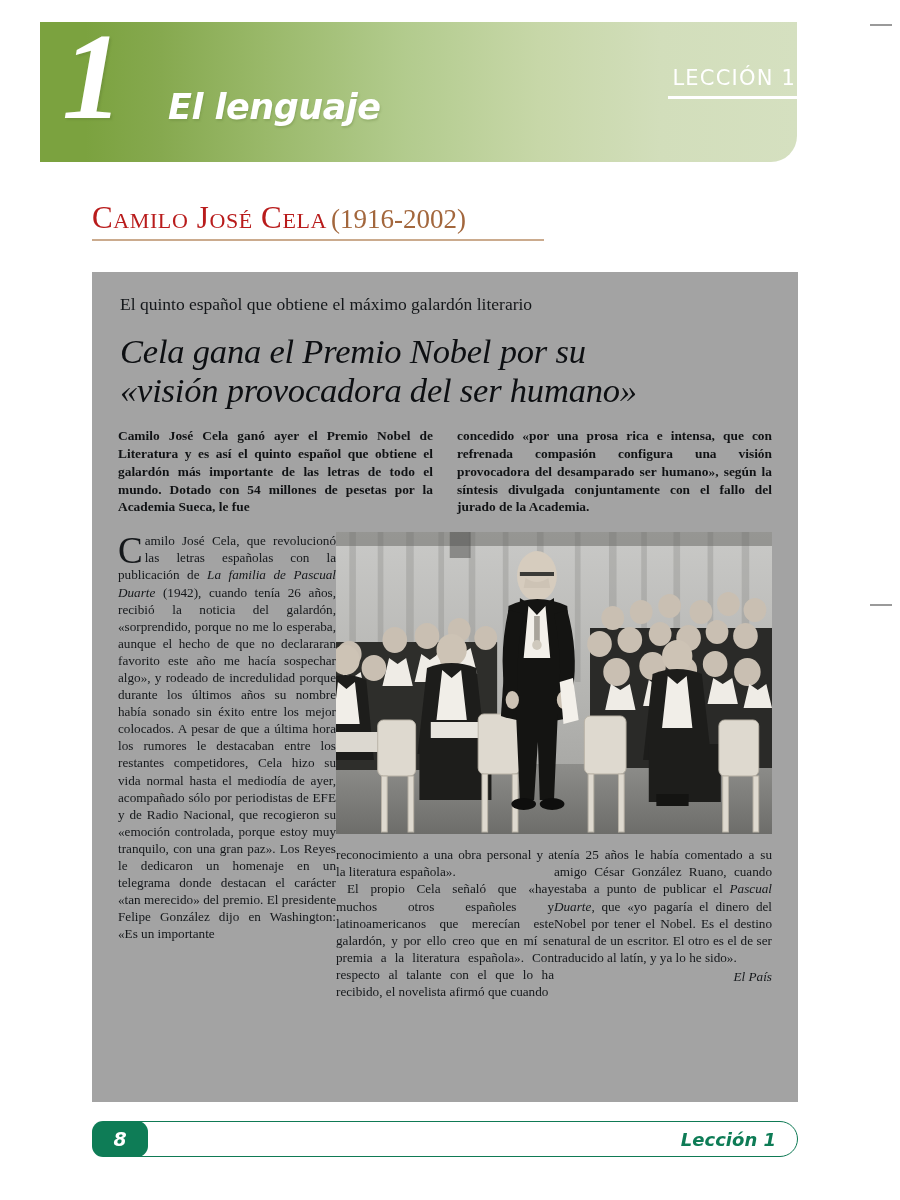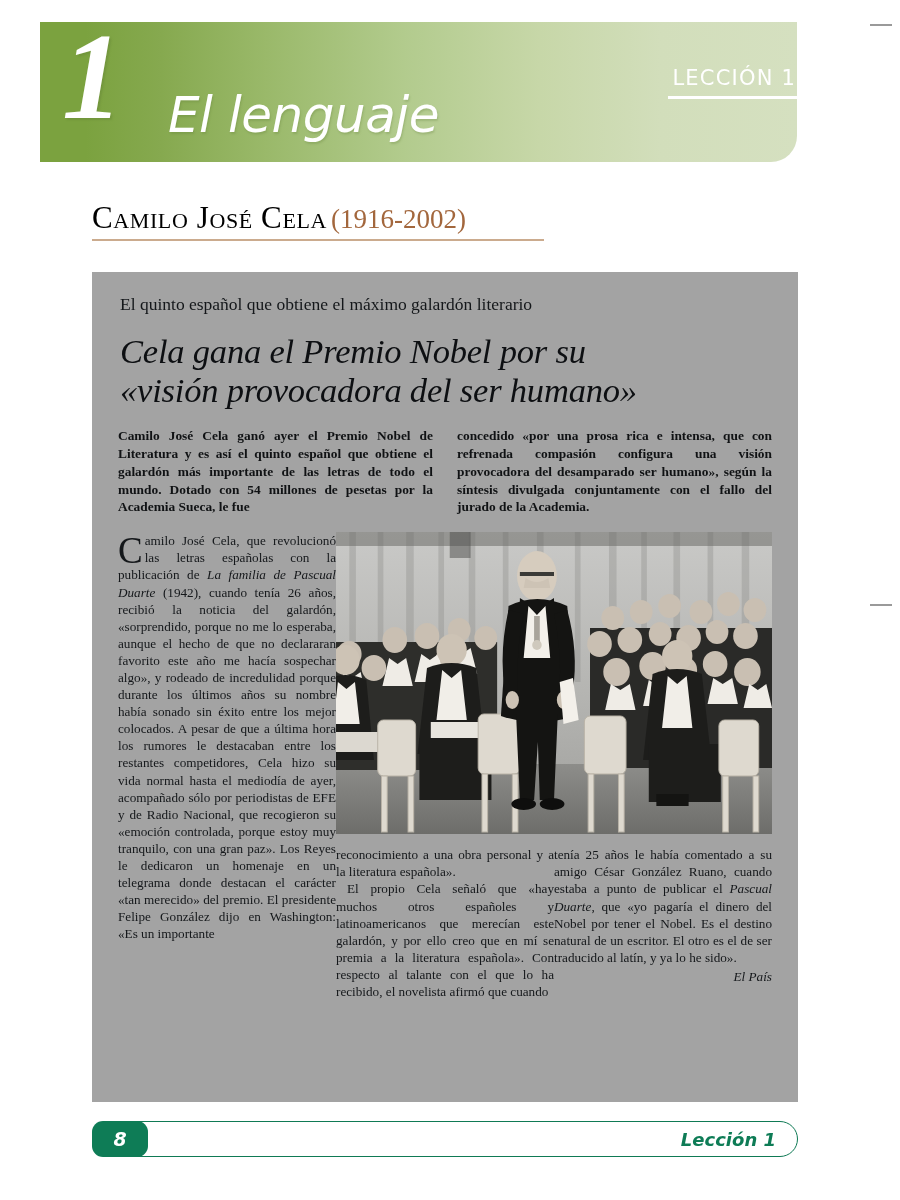--- a/index.html
+++ b/index.html
@@ -59,22 +59,22 @@
     color: #ffffff;
     letter-spacing: -2px;
     text-shadow: 2px 2px 2px rgba(90,120,50,0.28);
   }
   .chapter-title {
     position: absolute;
     left: 128px;
     top: 68px;
     font-family: "DejaVu Sans", "Liberation Sans", sans-serif;
     font-style: italic;
-    font-weight: normal;
-    font-size: 50px;
+    font-weight: bold;
+    font-size: 35px;
     line-height: 1;
     color: #ffffff;
     letter-spacing: -0.5px;
     text-shadow: 1px 2px 2px rgba(90,120,50,0.25);
   }
   .lesson-tag-wrap {
     position: absolute;
     right: -3px;
     top: 44px;
     width: 230px;
@@ -102,21 +102,21 @@
   .section-heading {
     position: absolute;
     left: 92px;
     top: 200px;
     width: 700px;
   }
   .section-heading .heading-text {
     font-family: "Liberation Serif", "DejaVu Serif", serif;
     font-size: 31px;
     font-variant: small-caps;
-    color: #000000;
+    color: #b91c1c;
     letter-spacing: 0.6px;
     white-space: nowrap;
     display: inline-block;
   }
   .section-heading .years {
     font-variant: small-caps;
     font-size: 27px;
     color: #a3673d;
   }
   .heading-rule {

